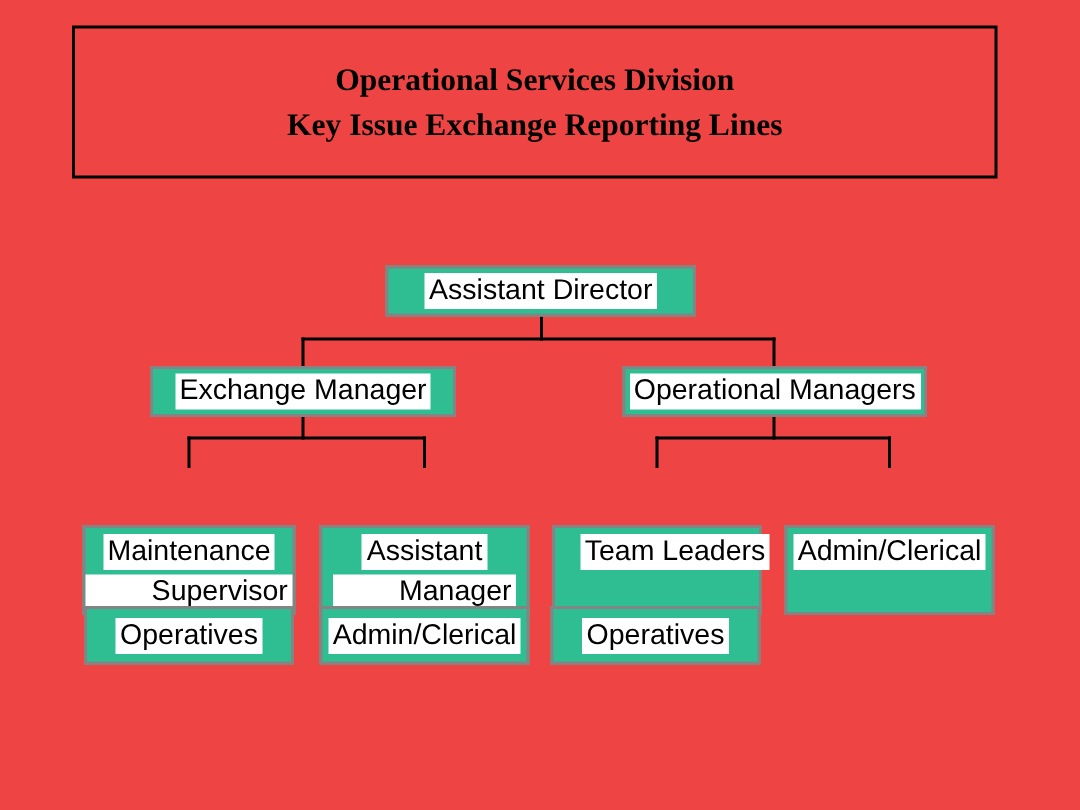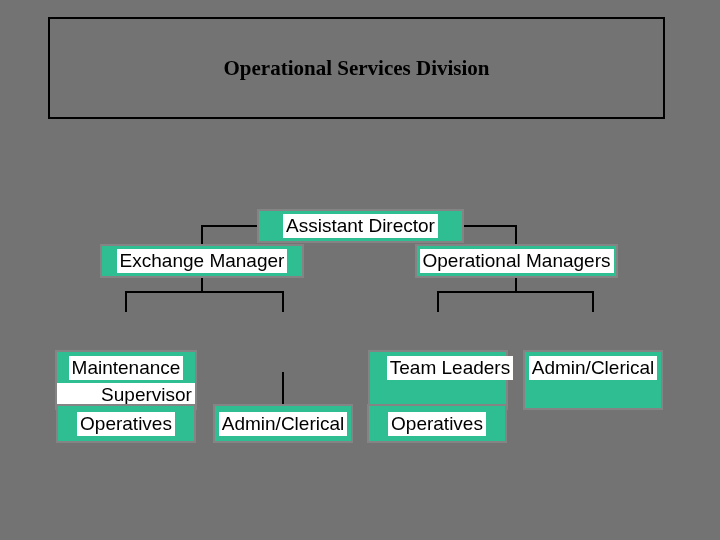--- a/index.html
+++ b/index.html
@@ -4,21 +4,21 @@
 <style>
   html, body {
     margin: 0;
     padding: 0;
     background: #ffffff;
   }
   .stage {
     position: relative;
     width: 720px;
     height: 540px;
-    background: #737373;
+    background: #ef4444;
     overflow: hidden;
     font-family: "Liberation Sans", sans-serif;
   }
 
   
   .title-box {
     position: absolute;
     left: 48px;
     top: 17px;
     width: 617px;
@@ -67,20 +67,21 @@
     background: #000000;
   }
 </style>
 </head>
 <body>
 
 <div class="stage">
 
   <div class="title-box">
     <div>Operational Services Division</div>
+    <div>Key Issue Exchange Reporting Lines</div>
   </div>
 
   <div class="conn" style="left:360px; top:211px; width:2px; height:16px;"></div>
   <div class="conn" style="left:201px; top:225px; width:316px; height:2px;"></div>
   <div class="conn" style="left:201px; top:225px; width:2px; height:19px;"></div>
   <div class="conn" style="left:515px; top:225px; width:2px; height:19px;"></div>
 
   <div class="conn" style="left:201px; top:278px; width:2px; height:15px;"></div>
   <div class="conn" style="left:125px; top:291px; width:159px; height:2px;"></div>
   <div class="conn" style="left:125px; top:291px; width:2px; height:21px;"></div>
@@ -88,34 +89,38 @@
 
   <div class="conn" style="left:515px; top:278px; width:2px; height:15px;"></div>
   <div class="conn" style="left:437px; top:291px; width:157px; height:2px;"></div>
   <div class="conn" style="left:437px; top:291px; width:2px; height:21px;"></div>
   <div class="conn" style="left:592px; top:291px; width:2px; height:21px;"></div>
 
   <div class="conn" style="left:125px; top:372px; width:2px; height:32px;"></div>
   <div class="conn" style="left:282px; top:372px; width:2px; height:32px;"></div>
   <div class="conn" style="left:437px; top:372px; width:2px; height:32px;"></div>
 
-  <div class="node v-center" style="left:257px; top:177px; width:207px; height:34px;margin-top:32px;">
+  <div class="node v-center" style="left:257px; top:177px; width:207px; height:34px;">
     <span class="lbl">Assistant Director</span>
   </div>
 
   <div class="node v-center" style="left:100px; top:244px; width:204px; height:34px;">
     <span class="lbl">Exchange Manager</span>
   </div>
   <div class="node v-center" style="left:415px; top:244px; width:203px; height:34px;">
     <span class="lbl">Operational Managers</span>
   </div>
 
   <div class="node v-top" style="left:55px; top:312px; width:142px; height:60px;">
     <span class="lbl">Maintenance</span>
     <span class="lbl">Supervisor</span>
+  </div>
+  <div class="node v-top" style="left:213px; top:312px; width:140px; height:60px;">
+    <span class="lbl">Assistant</span>
+    <span class="lbl">Manager</span>
   </div>
   <div class="node v-top" style="left:368px; top:312px; width:140px; height:60px;padding-left:24px;">
     <span class="lbl">Team Leaders</span>
   </div>
   <div class="node v-top" style="left:523px; top:312px; width:140px; height:60px;">
     <span class="lbl">Admin/Clerical</span>
   </div>
 
   <div class="node v-center" style="left:56px; top:404px; width:140px; height:39px;">
     <span class="lbl">Operatives</span>

